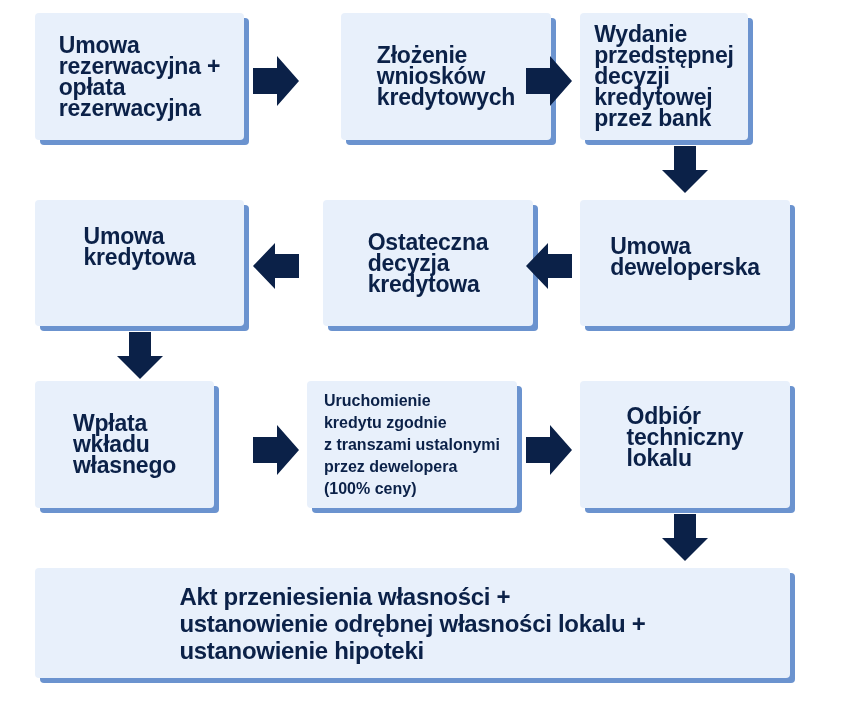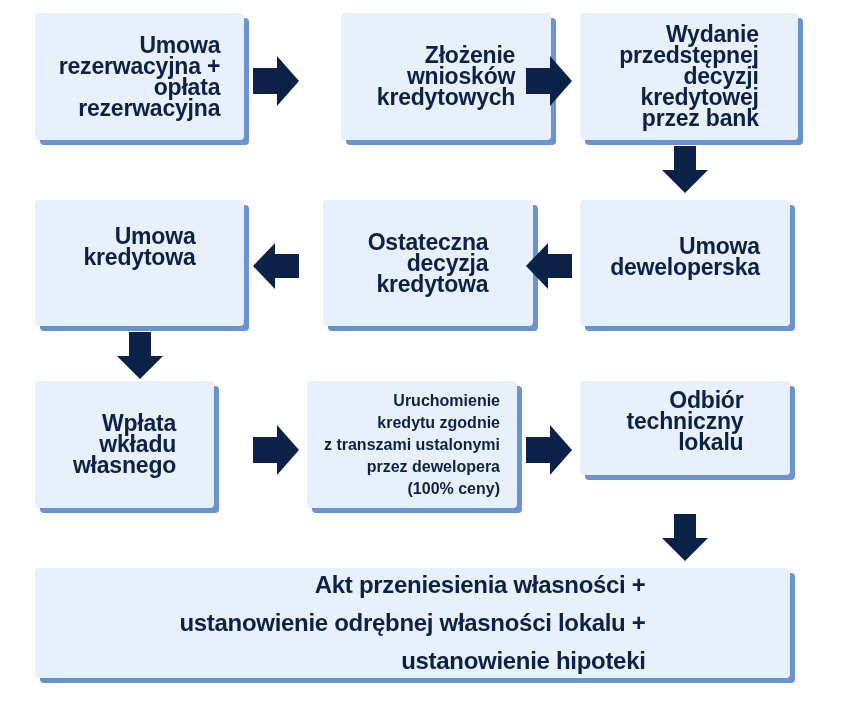--- a/index.html
+++ b/index.html
@@ -3,30 +3,30 @@
 <meta charset="utf-8">
 <style>
   html, body { margin: 0; padding: 0; background: #ffffff; }
   body { width: 853px; height: 714px; position: relative; overflow: hidden; font-family: "Liberation Sans", "DejaVu Sans", sans-serif; }
   .box {
     position: absolute;
     background: #e8f0fb;
     border-radius: 4px;
     box-shadow: 5px 5px 0 #6b93cf;
     display: flex; align-items: center; justify-content: center;
-    text-align: right;
+    text-align: left;
     color: #0b2148;
     font-weight: bold;
     box-sizing: border-box;
     padding: 0 6px;
   }
   .box span { display: block; white-space: pre-line; }
   .big { font-size: 23px; line-height: 21px; letter-spacing: -0.2px; }
   .small { font-size: 16px; line-height: 22px; }
-  .final { font-size: 24px; line-height: 38px; letter-spacing: -0.3px; }
+  .final { font-size: 24px; line-height: 27px; letter-spacing: -0.3px; }
   .arrow { position: absolute; }
   .arrow svg { display: block; }
 </style>
 </head>
 <body>
 
 <div class="box big" style="left:35px;top:13px;width:209px;height:127px;">
   <span>Umowa
 rezerwacyjna +
 opłata
@@ -40,21 +40,21 @@
 <div class="box big" style="left:307px;top:13px;width:210px;height:127px;margin-left:34px;">
   <span>Złożenie
 wniosków
 kredytowych</span>
 </div>
 <div class="arrow" style="left:526px;top:56px;">
   <svg width="46" height="50" viewBox="0 0 46 50">
       <polygon points="0,12 24,12 24,0 46,25 24,50 24,38 0,38" fill="#0b2148"></polygon>
     </svg>
 </div>
-<div class="box big" style="left:580px;top:13px;width:218px;height:127px;">
+<div class="box big" style="left:580px;top:13px;width:168px;height:127px;">
   <span>Wydanie
 przedstępnej
 decyzji
 kredytowej
 przez bank</span>
 </div>
 <div class="arrow" style="left:662px;top:146px;">
   <svg width="46" height="47" viewBox="0 0 46 47">
       <polygon points="12,0 34,0 34,24 46,24 23,47 0,24 12,24" fill="#0b2148"></polygon>
     </svg>
@@ -104,21 +104,21 @@
 kredytu zgodnie
 z transzami ustalonymi
 przez dewelopera
 (100% ceny)</span>
 </div>
 <div class="arrow" style="left:526px;top:425px;">
   <svg width="46" height="50" viewBox="0 0 46 50">
       <polygon points="0,12 24,12 24,0 46,25 24,50 24,38 0,38" fill="#0b2148"></polygon>
     </svg>
 </div>
-<div class="box big" style="left:580px;top:381px;width:210px;height:94px;">
+<div class="box big" style="left:580px;top:381px;width:210px;height:127px;">
   <span style="margin-top:-14px;">Odbiór
 techniczny
 lokalu</span>
 </div>
 <div class="arrow" style="left:662px;top:514px;">
   <svg width="46" height="47" viewBox="0 0 46 47">
       <polygon points="12,0 34,0 34,24 46,24 23,47 0,24 12,24" fill="#0b2148"></polygon>
     </svg>
 </div>
 

